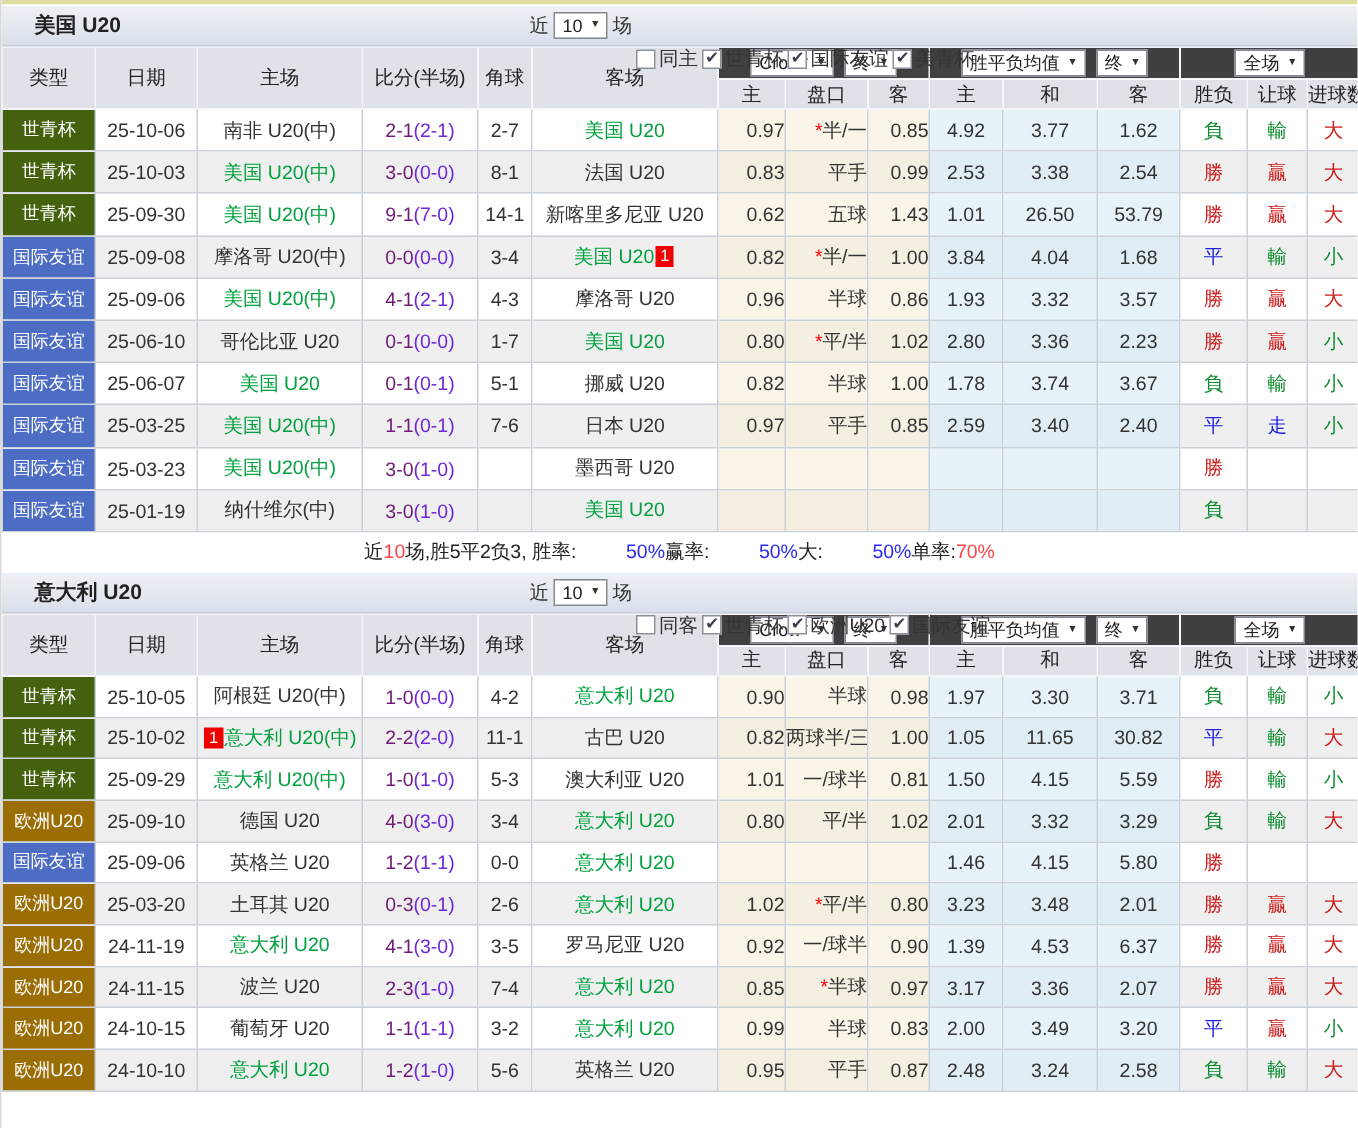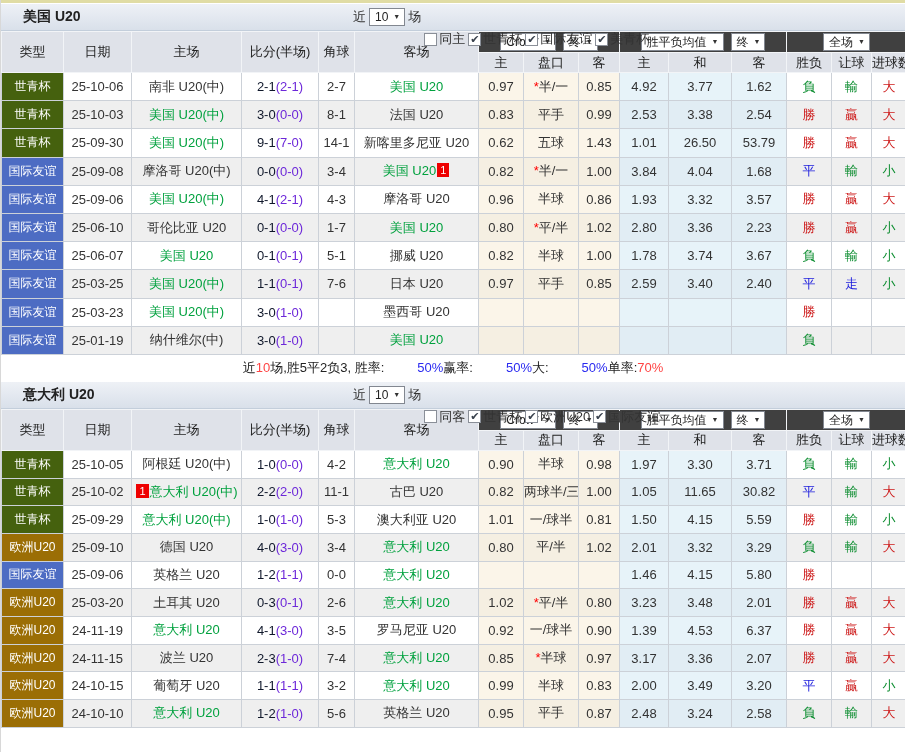--- a/index.html
+++ b/index.html
@@ -46,33 +46,33 @@
   thead tr.h2 th { height:20px; }
   thead th.grp { background:#404040; }
   thead .grpwrap { display:flex; align-items:center; justify-content:center; gap:7px; }
 
   tbody td { border:1px solid #ccd1d8; font-size:13px; color:#333; }
   #sec0 tbody tr { height:28.2px; }
   #sec1 tbody tr { height:27.7px; }
 
   td.stripe { background:#fff; }
   tr.even td.stripe { background:#efefef; }
-  td.crow { background:#fbf5e9; }
+  td.crow { background:#fbf5e9;text-align:right; }
   tr.even td.crow { background:#f5efe2; }
   td.euodds { background:#e7f3f9; }
   tr.even td.euodds { background:#e1edf4; }
 
   td.badge { color:#fff; font-size:12px; }
   td.badge.wc { background:#45610e; }
   td.badge.fr { background:#4d6cc3; }
   td.badge.eu { background:#9b6e05; }
 
   .tname.green { color:#00a13e; }
   .tname.dark { color:#333; }
-  .sc { color:#0f172a; }
+  .sc { color:#701a75; }
   .half { color:#6d28d9; }
   .star { color:#f00; }
   .mark1 { display:inline-block; background:#ee0000; color:#fff; font-size:11px; line-height:14px;
            padding:0 3px; margin:0 1px; vertical-align:1px; }
   td.res { font-size:13px; }
   .res-r { color:#cd1a1a; }
   .res-g { color:#0a8c2e; }
   .res-b { color:#2020dd; }
 
   .summary { height:26px; display:flex; align-items:center; justify-content:center;

